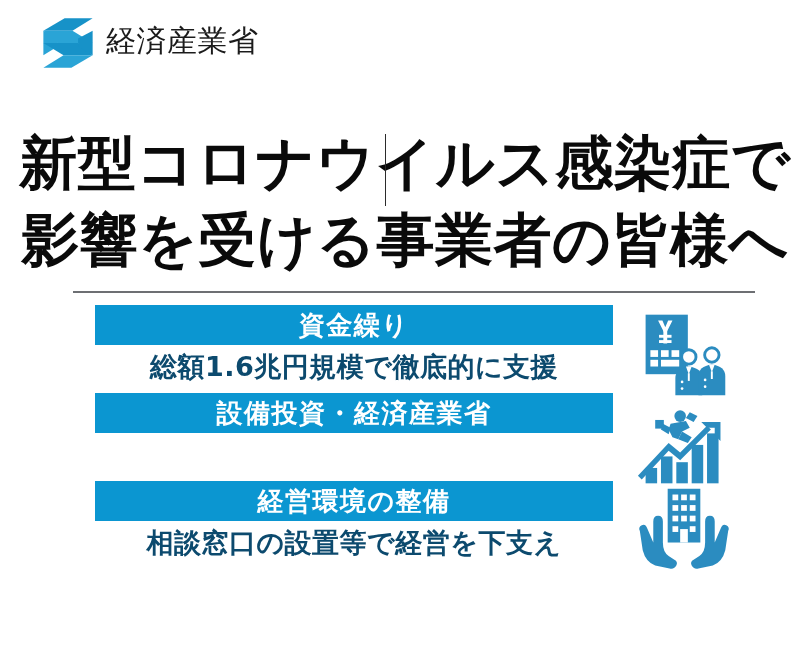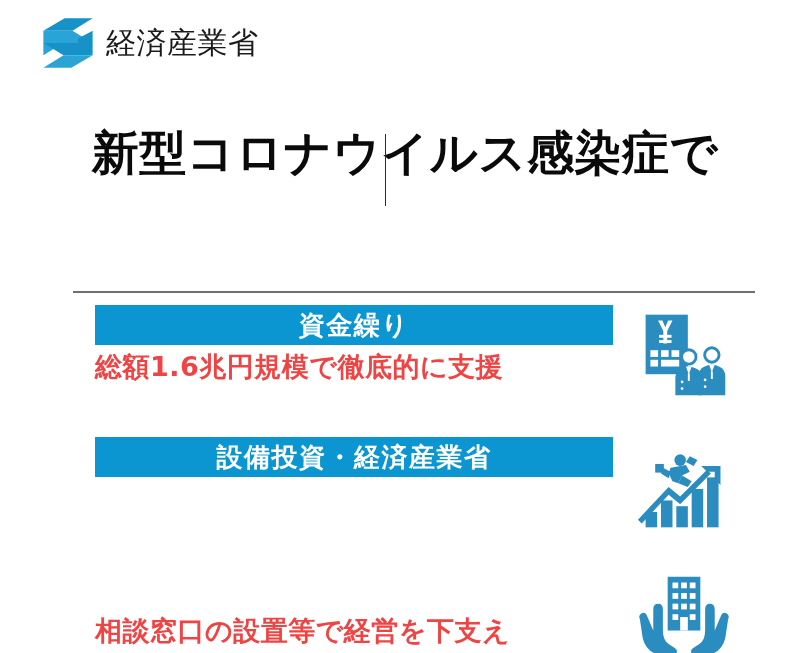--- a/index.html
+++ b/index.html
@@ -33,39 +33,39 @@
     display: block;
     flex: none;
   }
   .logo-text {
     font-size: 30px;
     font-weight: 400;
     letter-spacing: 0.5px;
     color: #1b1b1b;
     line-height: 1;
     white-space: nowrap;
-    font-family: Liberation Serif, serif;
+    font-family: Liberation Mono, monospace;
   }
 
   
   .title-block {
     position: absolute;
     left: 0;
     top: 126px;
     width: 810px;
     text-align: center;
   }
   .title-line {
-    font-size: 47px;
+    font-size: 58px;
     font-weight: 700;
     line-height: 1.32;
     letter-spacing: 0.5px;
     color: #0a0a0a;
     white-space: nowrap;
-    font-family: Liberation Mono, monospace;
+    font-family: Liberation Serif, serif;
   }
   
   .text-caret {
     position: absolute;
     left: 385px;
     top: 8px;
     width: 1px;
     height: 72px;
     background: #2b2b2b;
   }
@@ -82,21 +82,21 @@
 
   
   .sections {
     position: absolute;
     left: 0;
     top: 305px;
     width: 810px;
   }
   .section {
     position: relative;
-    height: 132px;
+    height: 88px;
   }
   .bar {
     position: absolute;
     left: 95px;
     top: 0;
     width: 518px;
     height: 40px;
     background: #0b96d1;
     display: flex;
     align-items: center;
@@ -109,24 +109,24 @@
     letter-spacing: 1.5px;
     line-height: 1;
     white-space: nowrap;
     font-family: "DejaVu Sans", "Liberation Sans", sans-serif;
   }
   .sub {
     position: absolute;
     left: 95px;
     top: 46px;
     width: 518px;
-    text-align: left;
+    text-align: center;
     font-size: 27px;
     font-weight: 700;
-    color: #ef4444;
+    color: #0c4a6e;
     letter-spacing: 0.5px;
     line-height: 1.2;
     white-space: nowrap;
     font-family: "DejaVu Sans", "Liberation Sans", sans-serif;
   }
   .sec-icon {
     position: absolute;
     left: 636px;
     top: 2px;
     width: 96px;
@@ -152,20 +152,21 @@
       <polygon points="94,72 56,94 6,94 42,72" fill="#2aa4d6"></polygon>
 
       <polygon points="94,28 94,72 68,56 68,42" fill="#1792c8"></polygon>
     </svg>
   </span>
   <span class="logo-text">経済産業省</span>
 </div>
 
 <div class="title-block">
   <div class="title-line">新型コロナウイルス感染症で</div>
+  <div class="title-line">影響を受ける事業者の皆様へ</div>
   <div class="text-caret"></div>
 </div>
 
 <div class="divider"></div>
 
 <div class="sections">
 
   <div class="section">
     <div class="bar">
       <span class="bar-label">資金繰り</span>
@@ -230,20 +231,23 @@
         <path d="M36 30 L52 27 L56 34 L48 38 L44 46 L38 44 L34 36 Z"></path>
         <path d="M48 38 L58 44 L54 50 L44 46 Z"></path>
         <path d="M36 34 L28 30 L26 36 L34 41 Z"></path>
         <rect x="20" y="26" width="9" height="9"></rect>
         <path d="M56 18 L64 22 L60 28 L52 24 Z"></path>
       </svg>
     </div>
   </div>
 
   <div class="section">
+    <div class="bar">
+      <span class="bar-label">経営環境の整備</span>
+    </div>
     <div class="sub">相談窓口の設置等で経営を下支え</div>
     <div class="sec-icon">
       <svg viewBox="0 0 100 100" xmlns="http://www.w3.org/2000/svg" fill="#2b8cc0">
 
         <rect x="33" y="6" width="34" height="56"></rect>
         <g fill="#ffffff">
           <rect x="38" y="12" width="6" height="6"></rect>
           <rect x="47" y="12" width="6" height="6"></rect>
           <rect x="56" y="12" width="6" height="6"></rect>
           <rect x="38" y="23" width="6" height="6"></rect>

